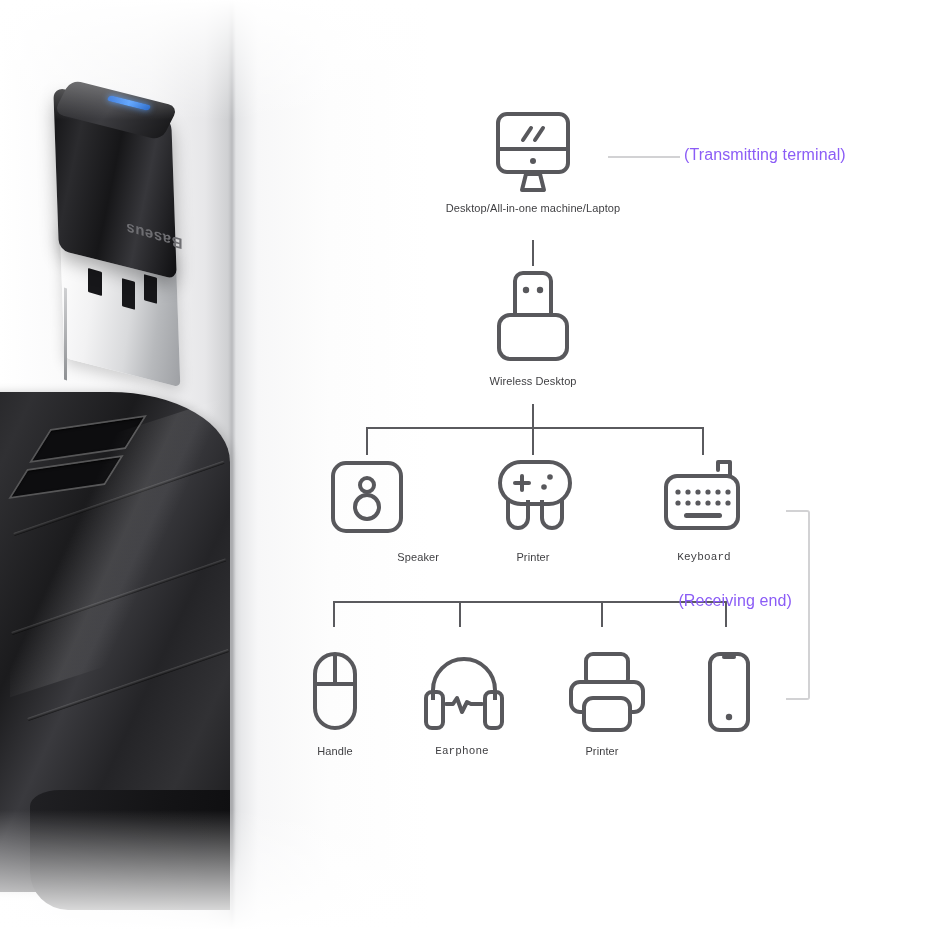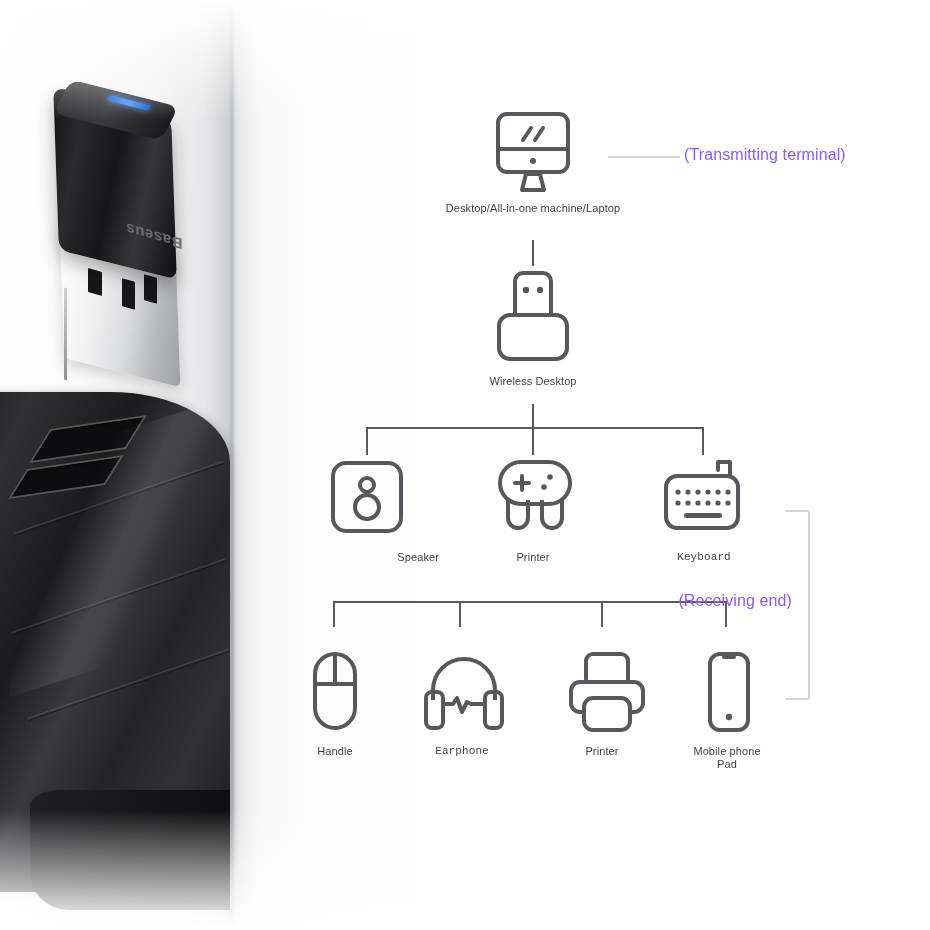--- a/index.html
+++ b/index.html
@@ -369,21 +369,17 @@
     <div class="node-label">Printer</div>
   </div>
 
   <div class="node" style="left:703px; top:650px; width:48px;">
     <svg class="node-icon" width="52" height="84" viewBox="0 0 52 84">
       <rect x="7" y="4" width="38" height="76" rx="10" ry="10" fill="none" stroke="#58585c" stroke-width="4"></rect>
       <rect x="19" y="5" width="14" height="4" rx="2" fill="#58585c"></rect>
       <circle cx="26" cy="67" r="3.2" fill="#58585c"></circle>
     </svg>
   </div>
-  <div class="node" style="left:655px; top:745px; width:144px;">
-    <div class="node-label">Mobile phone</div>
-    <div class="node-label">Pad</div>
-  </div>
 
   <div class="bracket" style="left:786px; top:510px; width:22px; height:186px;"></div>
   <div class="side-note" style="left:792px; top:592px; transform:translateX(-100%);">(Receiving end)</div>
 
 </div>
 
 </body></html>

